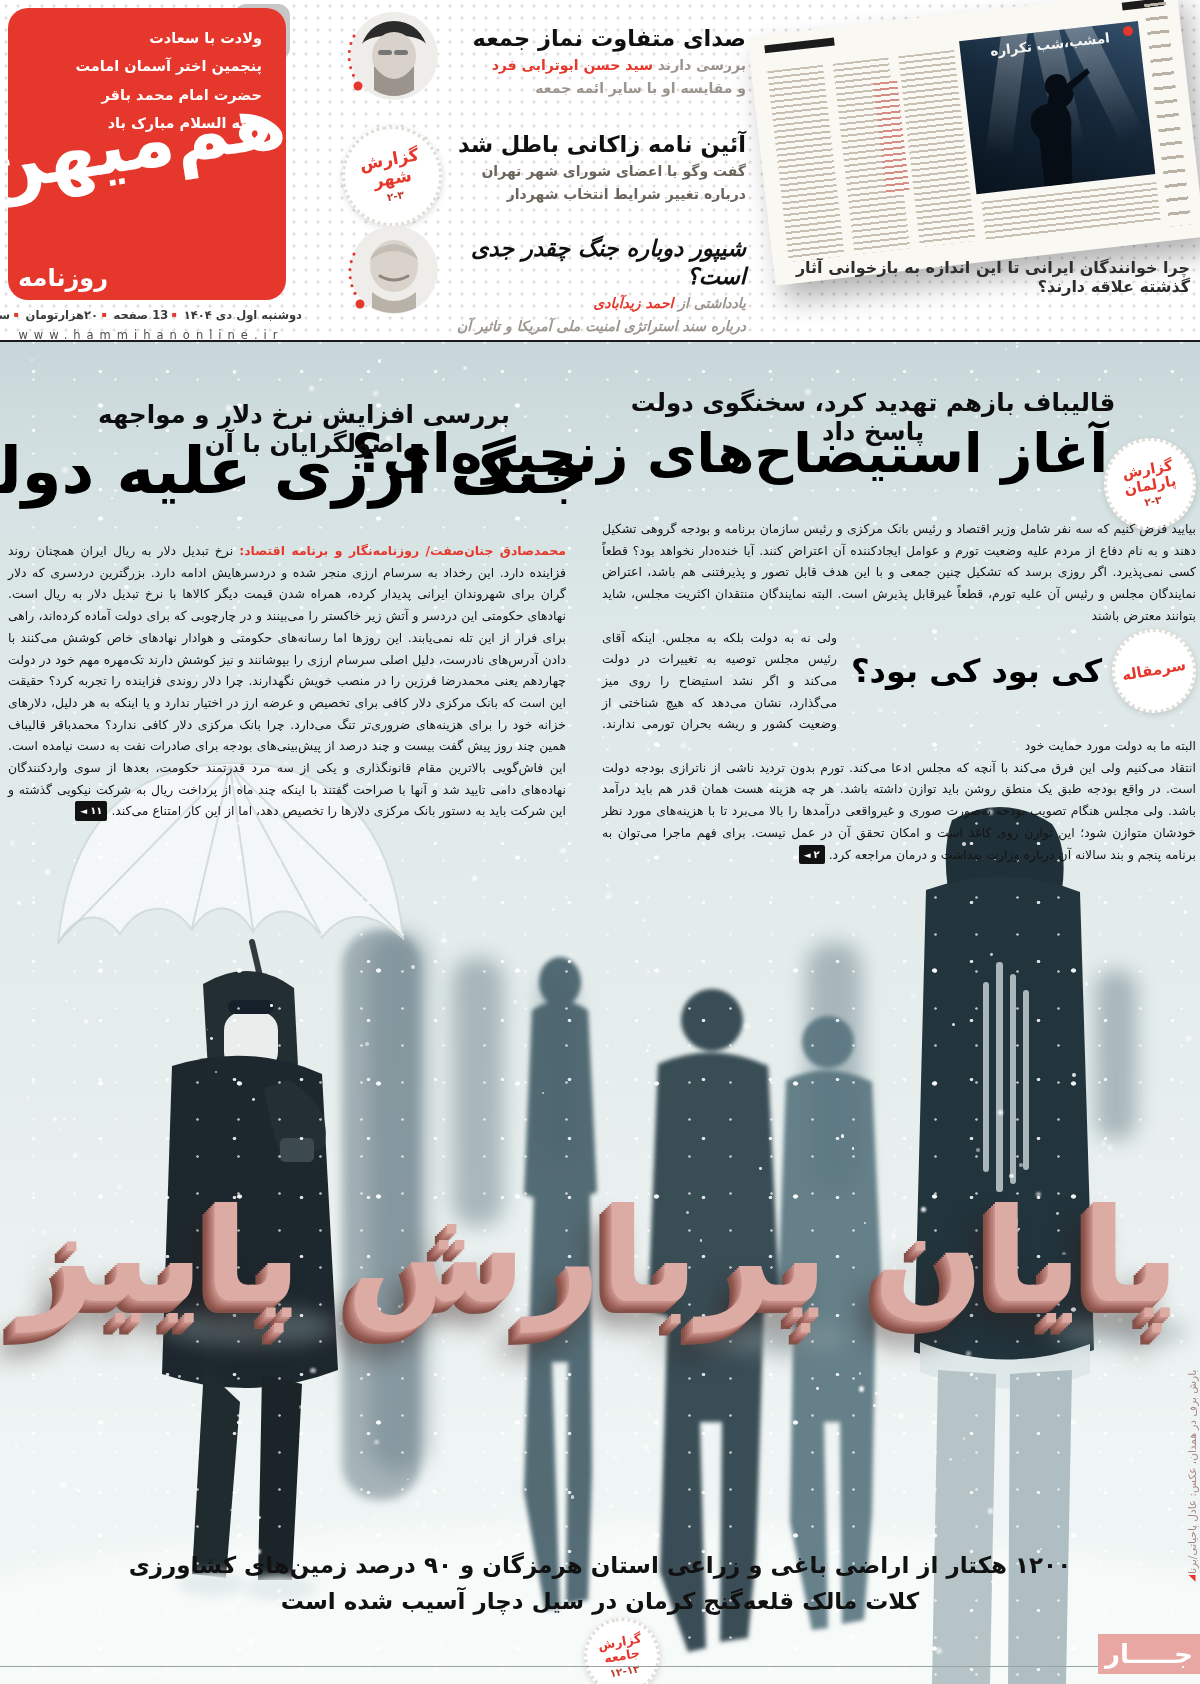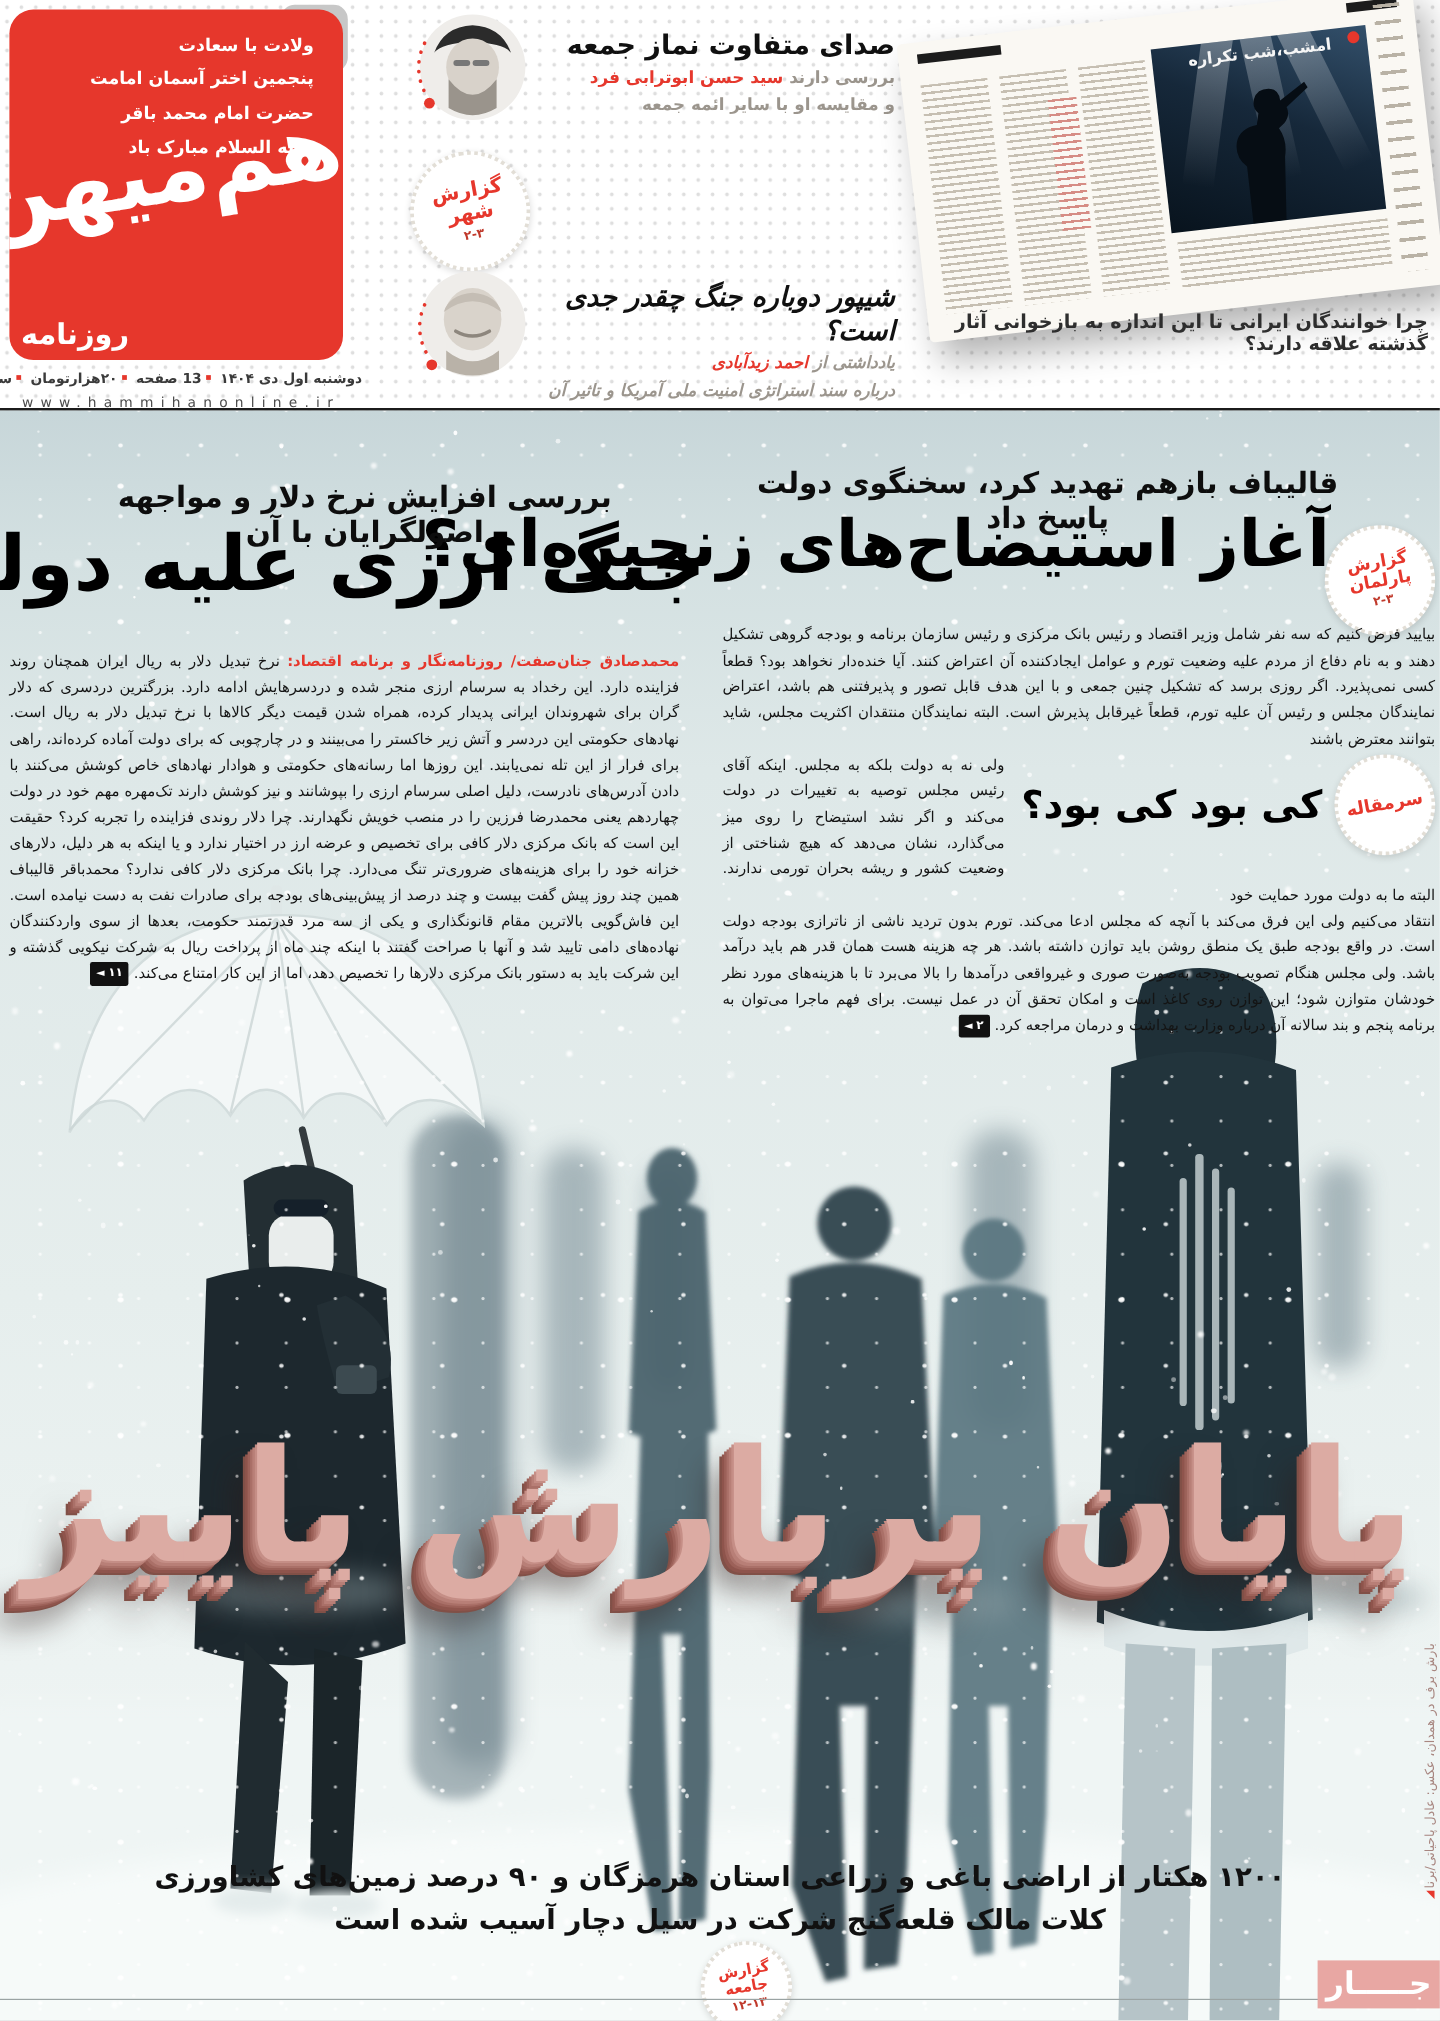--- a/index.html
+++ b/index.html
@@ -173,20 +173,27 @@
             <span>و مقایسه او با سایر ائمه جمعه</span>
           </p>
         </div>
       </div>
 
       <div class="story" style="top:116px;">
         <div class="stamp stamp-city">
           <span>گزارش</span>
           <span>شهر</span>
           <span class="pg">۲-۳</span>
+        </div>
+        <div class="txt" style="top:14px;">
+          <p class="t">آئین نامه زاکانی باطل شد</p>
+          <p class="s dark">
+            <span>گفت وگو با اعضای شورای شهر تهران</span><br>
+            <span>درباره تغییر شرایط انتخاب شهردار</span>
+          </p>
         </div>
       </div>
 
       <div class="story" style="top:218px;">
         <div class="avatar">
           <svg viewBox="0 0 104 104" width="104" height="104">
             <circle cx="54" cy="50" r="44" fill="#efedea"></circle>
             <ellipse cx="54" cy="46" rx="24" ry="26" fill="#d9d3cb"></ellipse>
             <path d="M30,40 Q54,22 78,40 Q74,26 54,24 Q34,26 30,40Z" fill="#c4bdb4"></path>
             <path d="M40,56 Q54,64 68,56" fill="none" stroke="#8d867d" stroke-width="3" stroke-linecap="round"></path>
@@ -353,21 +360,21 @@
 
     <div class="kicker-l">بررسی افزایش نرخ دلار و مواجهه اصولگرایان با آن</div>
     <div class="head-l">جنگ ارزی علیه دولت</div>
     <div class="body-l">
       <span class="byline">محمدصادق جنان‌صفت/ روزنامه‌نگار و برنامه اقتصاد:</span>
       <span>نرخ تبدیل دلار به ریال ایران همچنان روند فزاینده دارد. این رخداد به سرسام ارزی منجر شده و دردسرهایش ادامه دارد. بزرگترین دردسری که دلار گران برای شهروندان ایرانی پدیدار کرده، همراه شدن قیمت دیگر کالاها با نرخ تبدیل دلار به ریال است. نهادهای حکومتی این دردسر و آتش زیر خاکستر را می‌بینند و در چارچوبی که برای دولت آماده کرده‌اند، راهی برای فرار از این تله نمی‌یابند. این روزها اما رسانه‌های حکومتی و هوادار نهادهای خاص کوشش می‌کنند با دادن آدرس‌های نادرست، دلیل اصلی سرسام ارزی را بپوشانند و نیز کوشش دارند تک‌مهره مهم خود در دولت چهاردهم یعنی محمدرضا فرزین را در منصب خویش نگهدارند. چرا دلار روندی فزاینده را تجربه کرد؟ حقیقت این است که بانک مرکزی دلار کافی برای تخصیص و عرضه ارز در اختیار ندارد و یا اینکه به هر دلیل، دلارهای خزانه خود را برای هزینه‌های ضروری‌تر تنگ می‌دارد. چرا بانک مرکزی دلار کافی ندارد؟ محمدباقر قالیباف همین چند روز پیش گفت بیست و چند درصد از پیش‌بینی‌های بودجه برای صادرات نفت به دست نیامده است. این فاش‌گویی بالاترین مقام قانونگذاری و یکی از سه مرد قدرتمند حکومت، بعدها از سوی واردکنندگان نهاده‌های دامی تایید شد و آنها با صراحت گفتند با اینکه چند ماه از پرداخت ریال به شرکت نیکویی گذشته و این شرکت باید به دستور بانک مرکزی دلارها را تخصیص دهد، اما از این کار امتناع می‌کند.</span><span class="jump">۱۱</span>
     </div>
 
     <div class="title3d">پایان پربارش پاییز</div>
     <div class="caption2">۱۲۰۰ هکتار از اراضی باغی و زراعی استان هرمزگان و ۹۰ درصد زمین‌های کشاورزی</div>
-    <div class="caption3">کلات مالک قلعه‌گنج شرکت در سیل دچار آسیب شده است</div>
+    <div class="caption3">کلات مالک قلعه‌گنج کرمان در سیل دچار آسیب شده است</div>
     <div class="stamp badge-soc">
       <span>گزارش</span>
       <span>جامعه</span>
       <span class="pg">۱۲-۱۳</span>
     </div>
     <div class="bottom-rule"></div>
     <div class="corner-ad">جـــــار</div>
     <div class="credit">بارش برف در همدان، عکس: عادل پاحیاتی/برنا</div>
   <div class="snow">
         <i style="left:93.33%;top:64.96%;width:3.6px;height:3.6px;opacity:0.61;"></i>

